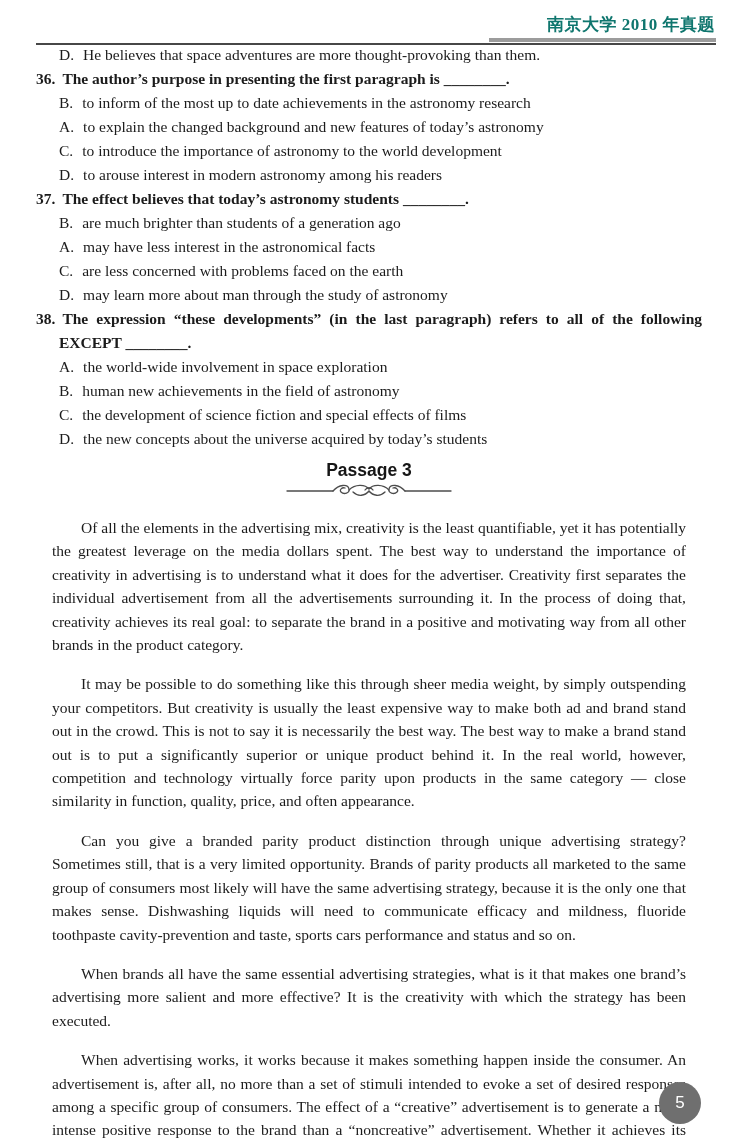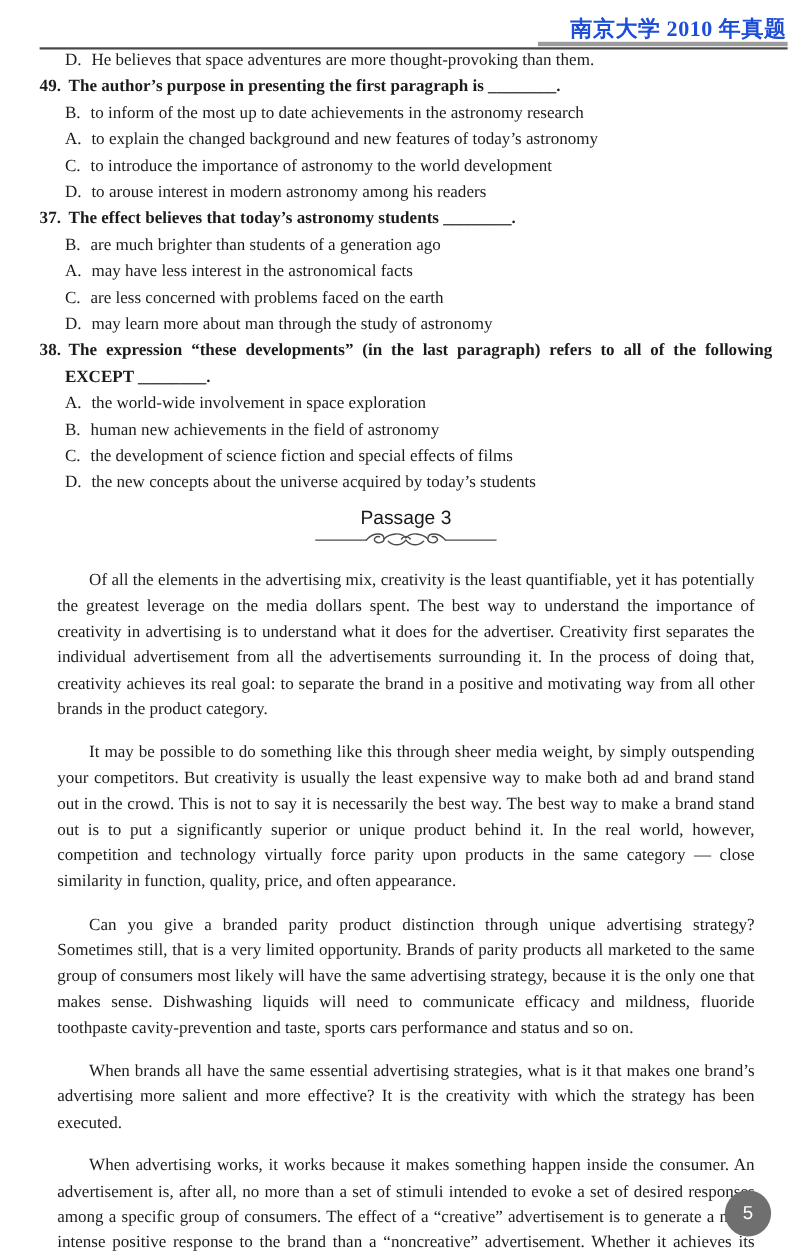--- a/index.html
+++ b/index.html
@@ -10,23 +10,23 @@
     background: #ffffff;
     font-family: "Liberation Serif", serif;
     color: #1b1b1b;
     overflow: hidden;
   }
   
   .header-title {
     position: absolute;
     top: 13px;
     right: 14px;
-    font-size: 20px;
+    font-size: 17px;
     font-weight: bold;
-    color: #1d4ed8;
+    color: #0f766e;
     letter-spacing: 0.5px;
   }
   .rule-thick {
     position: absolute;
     top: 38px;
     left: 489px;
     right: 13px;
     height: 4px;
     background: #9c9c9c;
   }
@@ -59,21 +59,21 @@
     text-align: justify;
   }
   .q .qnum { margin-right: 7px; }
   
   .passage-head {
     margin-top: 9px;
     text-align: center;
   }
   .passage-title {
     font-family: "Liberation Sans", sans-serif;
-    font-weight: normal;
+    font-weight: bold;
     font-size: 17.5px;
     color: #161616;
   }
   .flourish { display: block; margin: 1px auto 0 auto; }
   .passage-body { margin-top: 6px; }
   .passage-body p {
     margin: 16px;
     line-height: 23.4px;
     text-indent: 29px;
     text-align: justify;
@@ -105,21 +105,21 @@
 
   <div class="content">
 
     <div class="qarea">
 
       <div class="opt">
         <span class="letter">D.</span><span>He believes that space adventures are more thought-provoking than them.</span>
       </div>
 
       <div class="q">
-        <span class="qnum">49.</span><span>The author’s purpose in presenting the first paragraph is ________.</span>
+        <span class="qnum">36.</span><span>The author’s purpose in presenting the first paragraph is ________.</span>
       </div>
       <div class="opt">
         <span class="letter">B.</span><span>to inform of the most up to date achievements in the astronomy research</span>
       </div>
       <div class="opt">
         <span class="letter">A.</span><span>to explain the changed background and new features of today’s astronomy</span>
       </div>
       <div class="opt">
         <span class="letter">C.</span><span>to introduce the importance of astronomy to the world development</span>
       </div>

